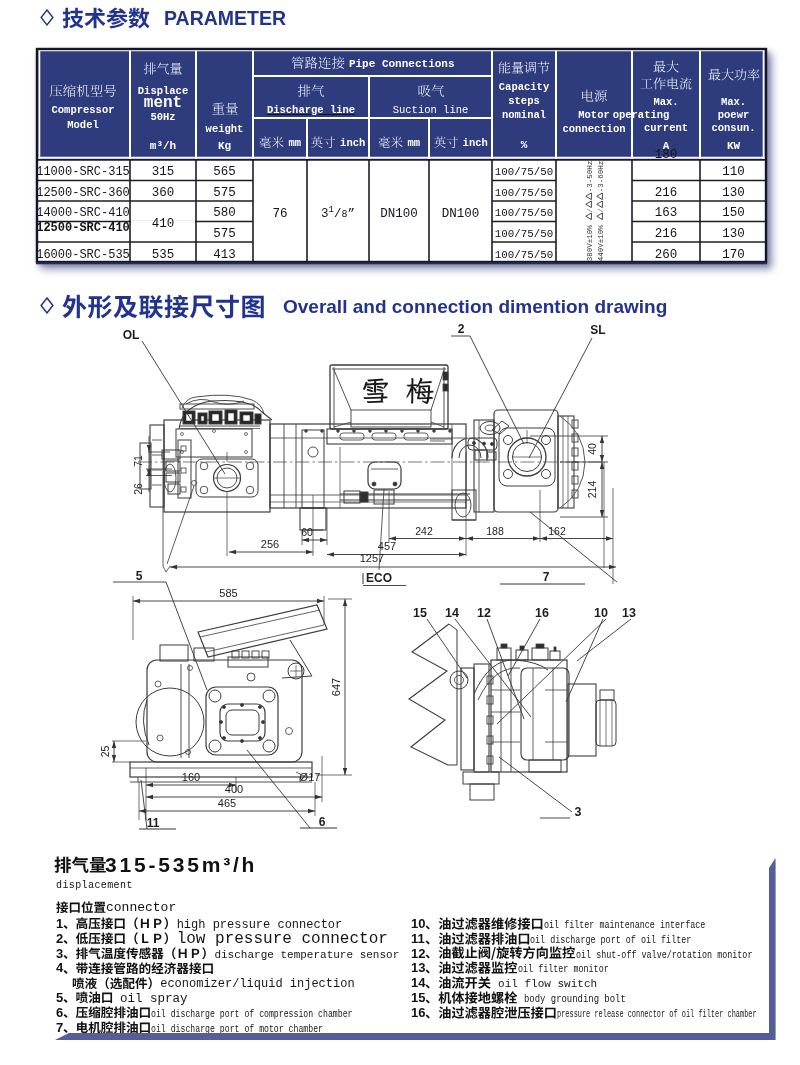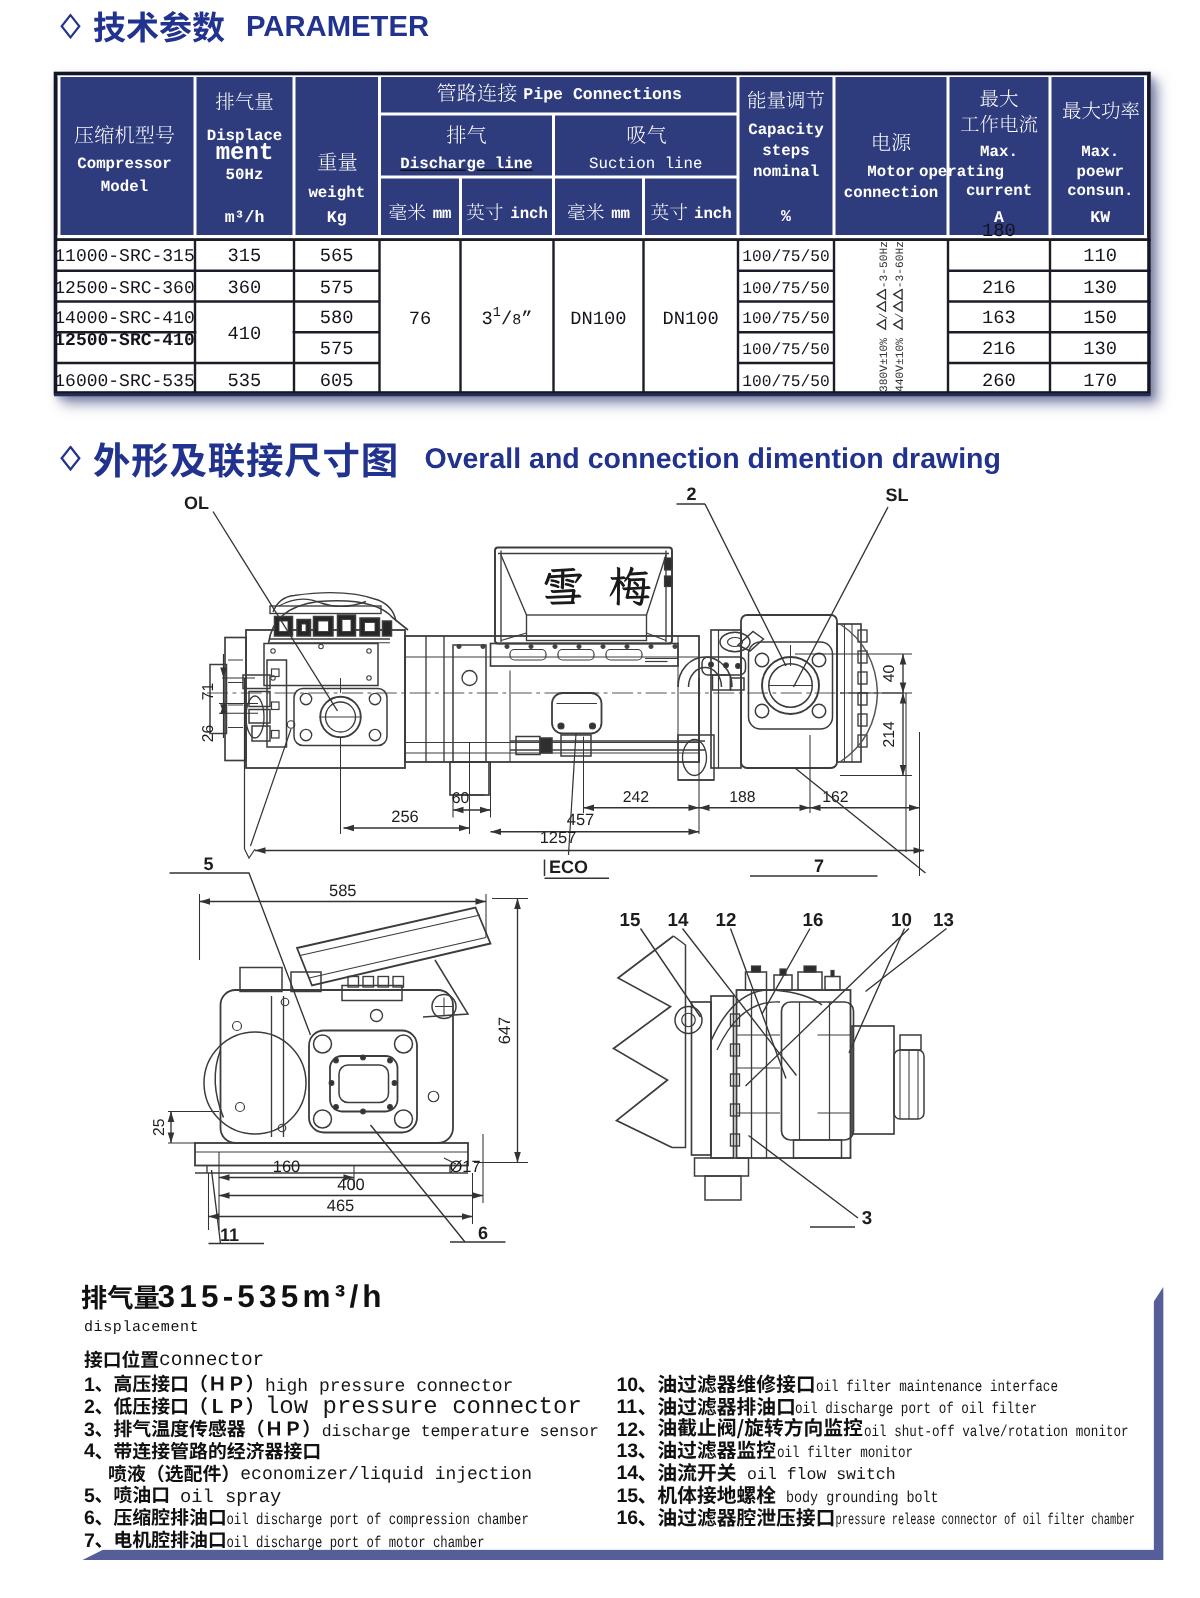--- a/index.html
+++ b/index.html
@@ -319,21 +319,21 @@
 <div class="abs ctr" style="left:524.0px;top:211.25px;"><span class="mono hl" style="font-size:10.8px;color:#14141c">100/75/50</span></div>
 <div class="abs ctr" style="left:666.0px;top:211.25px;"><span class="mono hl" style="font-size:12.5px;color:#14141c">163</span></div>
 <div class="abs ctr" style="left:733.5px;top:211.25px;"><span class="mono hl" style="font-size:12.5px;color:#14141c">150</span></div>
 <div class="abs ctr" style="left:83.0px;top:226px;font-weight:bold;"><span class="mono hl" style="font-size:12px;color:#14141c">12500-SRC-410</span></div>
 <div class="abs ctr" style="left:224.5px;top:231.75px;"><span class="mono hl" style="font-size:12.5px;color:#14141c">575</span></div>
 <div class="abs ctr" style="left:524.0px;top:231.75px;"><span class="mono hl" style="font-size:10.8px;color:#14141c">100/75/50</span></div>
 <div class="abs ctr" style="left:666.0px;top:231.75px;"><span class="mono hl" style="font-size:12.5px;color:#14141c">216</span></div>
 <div class="abs ctr" style="left:733.5px;top:231.75px;"><span class="mono hl" style="font-size:12.5px;color:#14141c">130</span></div>
 <div class="abs ctr" style="left:83.0px;top:252.5px;"><span class="mono hl" style="font-size:12px;color:#14141c">16000-SRC-535</span></div>
 <div class="abs ctr" style="left:163.0px;top:252.5px;"><span class="mono hl" style="font-size:12.5px;color:#14141c">535</span></div>
-<div class="abs ctr" style="left:224.5px;top:252.5px;"><span class="mono hl" style="font-size:12.5px;color:#14141c">605</span></div>
+<div class="abs ctr" style="left:224.5px;top:252.5px;"><span class="mono hl" style="font-size:12.5px;color:#14141c">413</span></div>
 <div class="abs ctr" style="left:524.0px;top:252.5px;"><span class="mono hl" style="font-size:10.8px;color:#14141c">100/75/50</span></div>
 <div class="abs ctr" style="left:666.0px;top:252.5px;"><span class="mono hl" style="font-size:12.5px;color:#14141c">260</span></div>
 <div class="abs ctr" style="left:733.5px;top:252.5px;"><span class="mono hl" style="font-size:12.5px;color:#14141c">170</span></div>
 <div class="abs ctr" style="left:163.0px;top:221.5px;"><span class="mono hl" style="font-size:12.5px;color:#14141c">410</span></div>
 <div class="abs ctr" style="left:280.0px;top:211.5px;"><span class="mono hl" style="font-size:12.5px;color:#14141c">76</span></div>
 <div class="abs ctr" style="left:338.0px;top:211.5px;"><span class="mono hl" style="font-size:12.5px;color:#14141c">3<sup style="font-size:9px">1</sup>/<span style="font-size:10px">8</span>”</span></div>
 <div class="abs ctr" style="left:399.0px;top:211.5px;"><span class="mono hl" style="font-size:12.5px;color:#14141c">DN100</span></div>
 <div class="abs ctr" style="left:460.5px;top:211.5px;"><span class="mono hl" style="font-size:12.5px;color:#14141c">DN100</span></div>
 <div class="abs" style="left:594.0px;top:211px;transform:translate(-50%,-50%) rotate(-90deg);white-space:nowrap">
     <div style="height:11px;line-height:7px"><span class="mono" style="font-size:7.5px;color:#333">380V±10% </span><svg width="8" height="7" viewBox="0 0 8 7" style="vertical-align:0">

